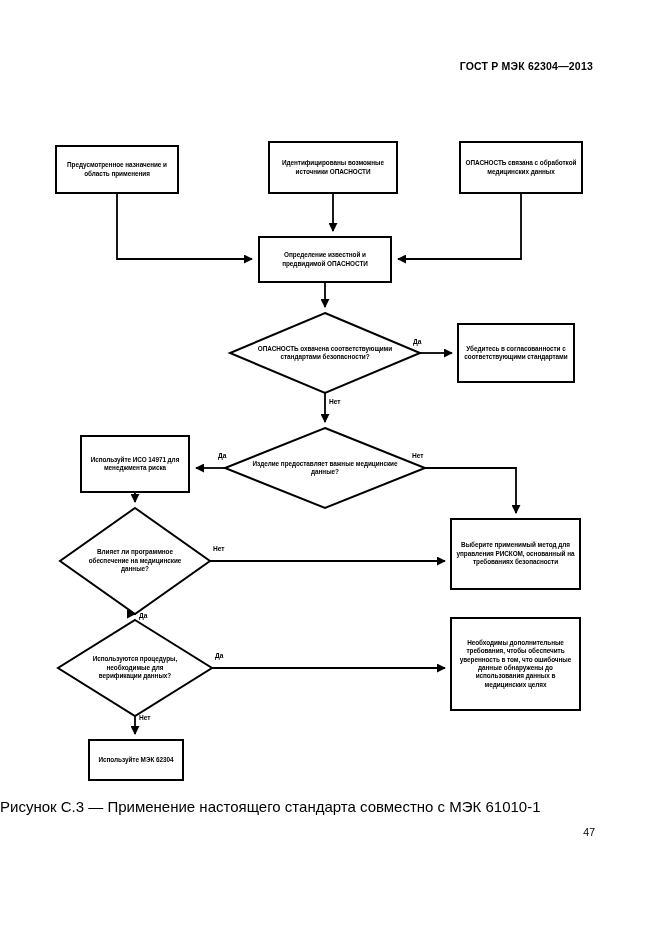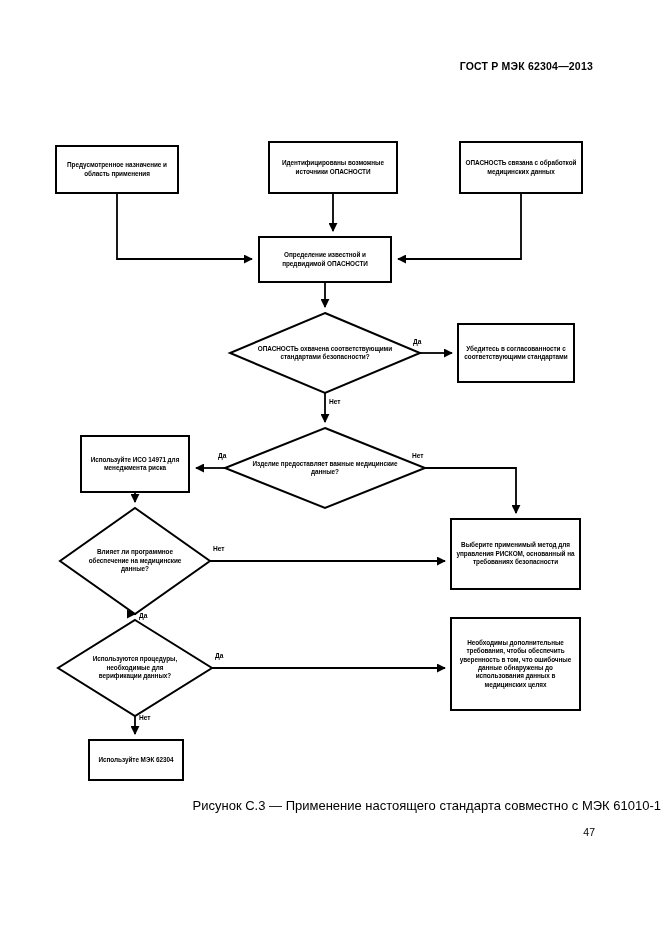--- a/index.html
+++ b/index.html
@@ -32,22 +32,22 @@
     position: absolute;
     bottom: 62px;
     right: 66px;
     font-size: 10.5px;
   }
   #figure-caption {
     position: absolute;
     left: 0;
     right: 0;
     top: 798px;
-    text-align: right;
-    font-size: 13px;
+    text-align: left;
+    font-size: 15px;
   }
   #flow-svg {
     position: absolute;
     left: 0;
     top: 0;
   }
   
   .node-text {
     position: absolute;
     display: flex;

